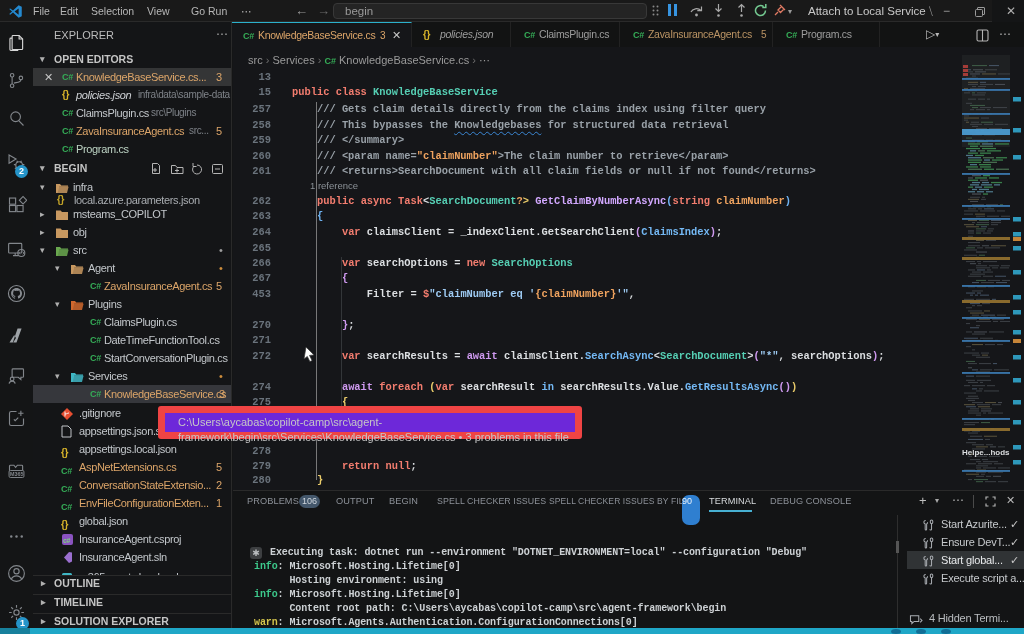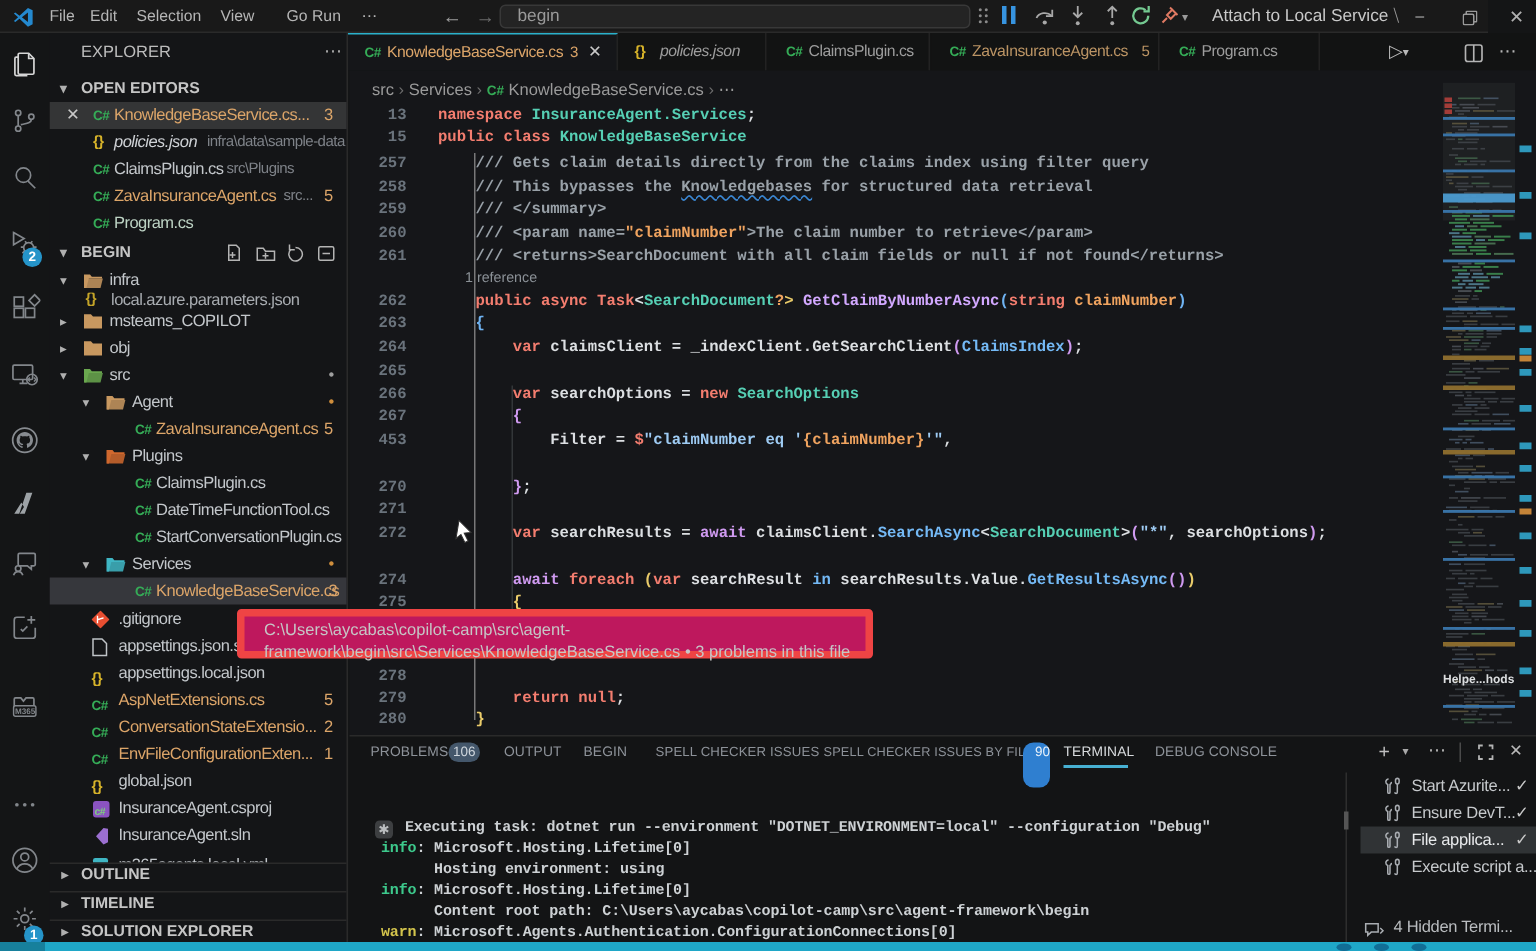--- a/index.html
+++ b/index.html
@@ -37,21 +37,21 @@
 
 #panel{position:absolute;left:233px;top:490px;width:791px;height:138px;background:#131415;border-top:1px solid #2a2a2a}
 .ptab{position:absolute;top:0;height:21px;line-height:21px;font-size:9.2px;color:#8d9299;letter-spacing:0.1px}
 .term{position:absolute;font-family:"Liberation Mono",monospace;font-size:10px;font-weight:bold;letter-spacing:-0.1px;color:#cdd1d4;white-space:pre}
 .tlist{position:absolute;font-size:11px;letter-spacing:-0.2px;color:#c6c9cc;white-space:nowrap}
 
 #status{position:absolute;left:0;top:628px;width:1024px;height:6px;background:#1fa7c7}
 
 #minimap{position:absolute;left:729px;top:8px;width:48px;height:435px}
 #ovr{position:absolute;left:777px;top:0px;width:14px;height:443px}
-.tip{position:absolute;background:#be185d;border:5px solid #ef4444;border-radius:3px;color:#c6c6c6;font-size:11px}
+.tip{position:absolute;background:#6d28d9;border:7px solid #ef4444;border-radius:3px;color:#c6c6c6;font-size:11px}
 </style></head>
 <body>
 <div id="app">
 <div id="activity">
       <div class="aicon" style="top:10px;color:#d6d6d6"><svg width="21" height="21" viewBox="0 0 24 24">
           <path d="M8 4h7l4 4v11a1 1 0 0 1-1 1H8a1 1 0 0 1-1-1V5a1 1 0 0 1 1-1z" fill="none" stroke="currentColor" stroke-width="1.3"></path>
           <path d="M15 4v4h4" fill="none" stroke="currentColor" stroke-width="1.3"></path>
           <path d="M7 7H5.5a1 1 0 0 0-1 1v12a1 1 0 0 0 1 1H14" fill="none" stroke="currentColor" stroke-width="1.3"></path>
         </svg></div>
 <div class="aicon" style="top:48px;color:#82868b"><svg width="21" height="21" viewBox="0 0 24 24">
@@ -349,21 +349,21 @@
 <svg class="abs" style="left:744px;top:6.5px" width="13" height="13" viewBox="0 0 13 13" fill="none" stroke="#b4b4b4" stroke-width="1.1">
         <rect x="1" y="1" width="11" height="11" rx="1.5"></rect>
         <path d="M6.5 1v11"></path>
       </svg>
 <div class="abs" style="left:767px;top:0;height:25px;line-height:25px;color:#b4b4b4;font-size:12px;letter-spacing:0.5px">⋯</div>
     </div>
 <div id="editor">
 <div id="breadcrumb">src <span style="color:#6d6d6d">›</span> Services <span style="color:#6d6d6d">›</span> <span class="csico">C#</span> KnowledgeBaseService.cs <span style="color:#6d6d6d">›</span> ⋯</div>
 <div class="abs" style="left:83px;top:55px;width:1px;height:378px;background:#9a9a9a;opacity:0.75"></div>
       <div class="abs" style="left:108px;top:210px;width:1px;height:180px;background:#333639"></div>
-<div class="cl" style="top:21.5px"><span class="num">13</span><span class="cd"><span class="k">namespace</span><span class="w"> </span><span class="t">InsuranceAgent.Services</span><span class="w">;</span></span></div>
+<div class="cl" style="top:21.5px"><span class="num">13</span></div>
 <div class="cl" style="top:37.0px"><span class="num">15</span><span class="cd"><span class="k">public</span><span class="w"> </span><span class="k">class</span><span class="w"> </span><span class="t">KnowledgeBaseService</span></span></div>
 <div class="cl" style="top:54.0px"><span class="num">257</span><span class="cd"><span class="c">    /// Gets claim details directly from the claims index using filter query</span></span></div>
 <div class="cl" style="top:69.6px"><span class="num">258</span><span class="cd"><span class="c">    /// This bypasses the </span><span class="c sq">Knowledgebases</span><span class="c"> for structured data retrieval</span></span></div>
 <div class="cl" style="top:85.0px"><span class="num">259</span><span class="cd"><span class="c">    /// &lt;/summary&gt;</span></span></div>
 <div class="cl" style="top:100.6px"><span class="num">260</span><span class="cd"><span class="c">    /// &lt;param name=</span><span class="o">"claimNumber"</span><span class="c">&gt;The claim number to retrieve&lt;/param&gt;</span></span></div>
 <div class="cl" style="top:116.0px"><span class="num">261</span><span class="cd"><span class="c">    /// &lt;returns&gt;SearchDocument with all claim fields or null if not found&lt;/returns&gt;</span></span></div>
 <div class="cl" style="top:145.5px"><span class="num">262</span><span class="cd"><span class="w">    </span><span class="k">public</span><span class="w"> </span><span class="k">async</span><span class="w"> </span><span class="k">Task</span><span class="w">&lt;</span><span class="t">SearchDocument</span><span class="o">?</span><span class="b1">&gt;</span><span class="w"> </span><span class="f">GetClaimByNumberAsync</span><span class="b3">(</span><span class="k">string</span><span class="w"> </span><span class="o">claimNumber</span><span class="b3">)</span></span></div>
 <div class="cl" style="top:161.0px"><span class="num">263</span><span class="cd"><span class="w">    </span><span class="b3">{</span></span></div>
 <div class="cl" style="top:177.0px"><span class="num">264</span><span class="cd"><span class="w">        </span><span class="k">var</span><span class="w"> claimsClient = _indexClient.GetSearchClient</span><span class="b2">(</span><span class="p">ClaimsIndex</span><span class="b2">)</span><span class="w">;</span></span></div>
 <div class="cl" style="top:192.7px"><span class="num">265</span><span class="cd"></span></div>
@@ -785,21 +785,21 @@
         <rect x="3" y="292" width="8" height="4" fill="#c58438"></rect>
       </svg>
 </div>
 <div id="panel">
       <div class="ptab" style="left:14px;color:#8d9299">PROBLEMS</div>
 <div class="abs" style="left:66px;top:4px;min-width:20px;height:13px;border-radius:7px;background:#44576b;color:#cfd6dd;font-size:9px;line-height:13px;text-align:center;padding:0 3px">106</div>
 <div class="ptab" style="left:103px;color:#8d9299">OUTPUT</div>
 <div class="ptab" style="left:156px;color:#8d9299">BEGIN</div>
 <div class="ptab" style="left:204px;font-size:8.8px">SPELL CHECKER ISSUES</div>
 <div class="ptab" style="left:316px;font-size:8.5px">SPELL CHECKER ISSUES BY FILE</div>
-<div class="abs" style="left:449px;top:4px;width:18px;height:30px;border-radius:7px;background:#2f7fd0;color:#e8f1fa;font-size:9px;line-height:13px;text-align:right">90</div>
+<div class="abs" style="left:449px;top:4px;width:18px;height:30px;border-radius:7px;background:#2f7fd0;color:#e8f1fa;font-size:9px;line-height:13px;text-align:left">90</div>
 <div class="ptab" style="left:476px;color:#d7dadd">TERMINAL</div>
 <div class="abs" style="left:476px;top:19px;width:43px;height:1.5px;background:#47b0d2"></div>
 <div class="ptab" style="left:537px;color:#8d9299">DEBUG CONSOLE</div>
 <div class="abs" style="left:686px;top:2px;color:#bfbfbf;font-size:13px">+</div>
 <div class="abs" style="left:702px;top:5px;color:#a9a9a9;font-size:8px">▾</div>
 <div class="abs" style="left:719px;top:2px;color:#b4b4b4;font-size:12px">⋯</div>
 <div class="abs" style="left:740px;top:4px;width:1px;height:13px;background:#4a4a4a"></div>
 <svg class="abs" style="left:752px;top:5px" width="11" height="11" viewBox="0 0 11 11" fill="none" stroke="#b4b4b4" stroke-width="1.2">
         <path d="M1 3.5V1h2.5M7.5 1H10v2.5M10 7.5V10H7.5M3.5 10H1V7.5"></path>
       </svg>
@@ -829,21 +829,21 @@
         <span class="abs" style="left:19px">Ensure DevT...</span>
         <span class="abs" style="left:88px;top:0;color:#c9c9c9">✓</span>
       </div>
 <div class="abs" style="left:674px;top:60px;width:117px;height:18px;background:#303335"></div>
       <div class="tlist" style="left:689px;top:60px;width:117px;height:18px;line-height:18px;color:#e8eaec">
         <span class="abs" style="left:0;top:3px"><svg width="13" height="12" viewBox="0 0 14 13" fill="none" stroke="#a9adb2" stroke-width="1.1">
             <path d="M4 1.5a2 2 0 0 0-2 2c0 .9.6 1.7 1.4 1.9V11a.8.8 0 0 0 1.6 0V5.4A2 2 0 0 0 6 3.5"></path>
             <rect x="9" y="1" width="2.6" height="4" rx="1.3"></rect>
             <path d="M10.3 5v6a.9.9 0 0 1-1.8 0"></path>
           </svg></span>
-        <span class="abs" style="left:19px">File applica...</span>
+        <span class="abs" style="left:19px">Start global...</span>
         <span class="abs" style="left:88px;top:0;color:#c9c9c9">✓</span>
       </div>
 <div class="tlist" style="left:689px;top:78px;width:117px;height:18px;line-height:18px;color:#c6c9cc">
         <span class="abs" style="left:0;top:3px"><svg width="13" height="12" viewBox="0 0 14 13" fill="none" stroke="#a9adb2" stroke-width="1.1">
             <path d="M4 1.5a2 2 0 0 0-2 2c0 .9.6 1.7 1.4 1.9V11a.8.8 0 0 0 1.6 0V5.4A2 2 0 0 0 6 3.5"></path>
             <rect x="9" y="1" width="2.6" height="4" rx="1.3"></rect>
             <path d="M10.3 5v6a.9.9 0 0 1-1.8 0"></path>
           </svg></span>
         <span class="abs" style="left:19px">Execute script a...</span>
       </div>

